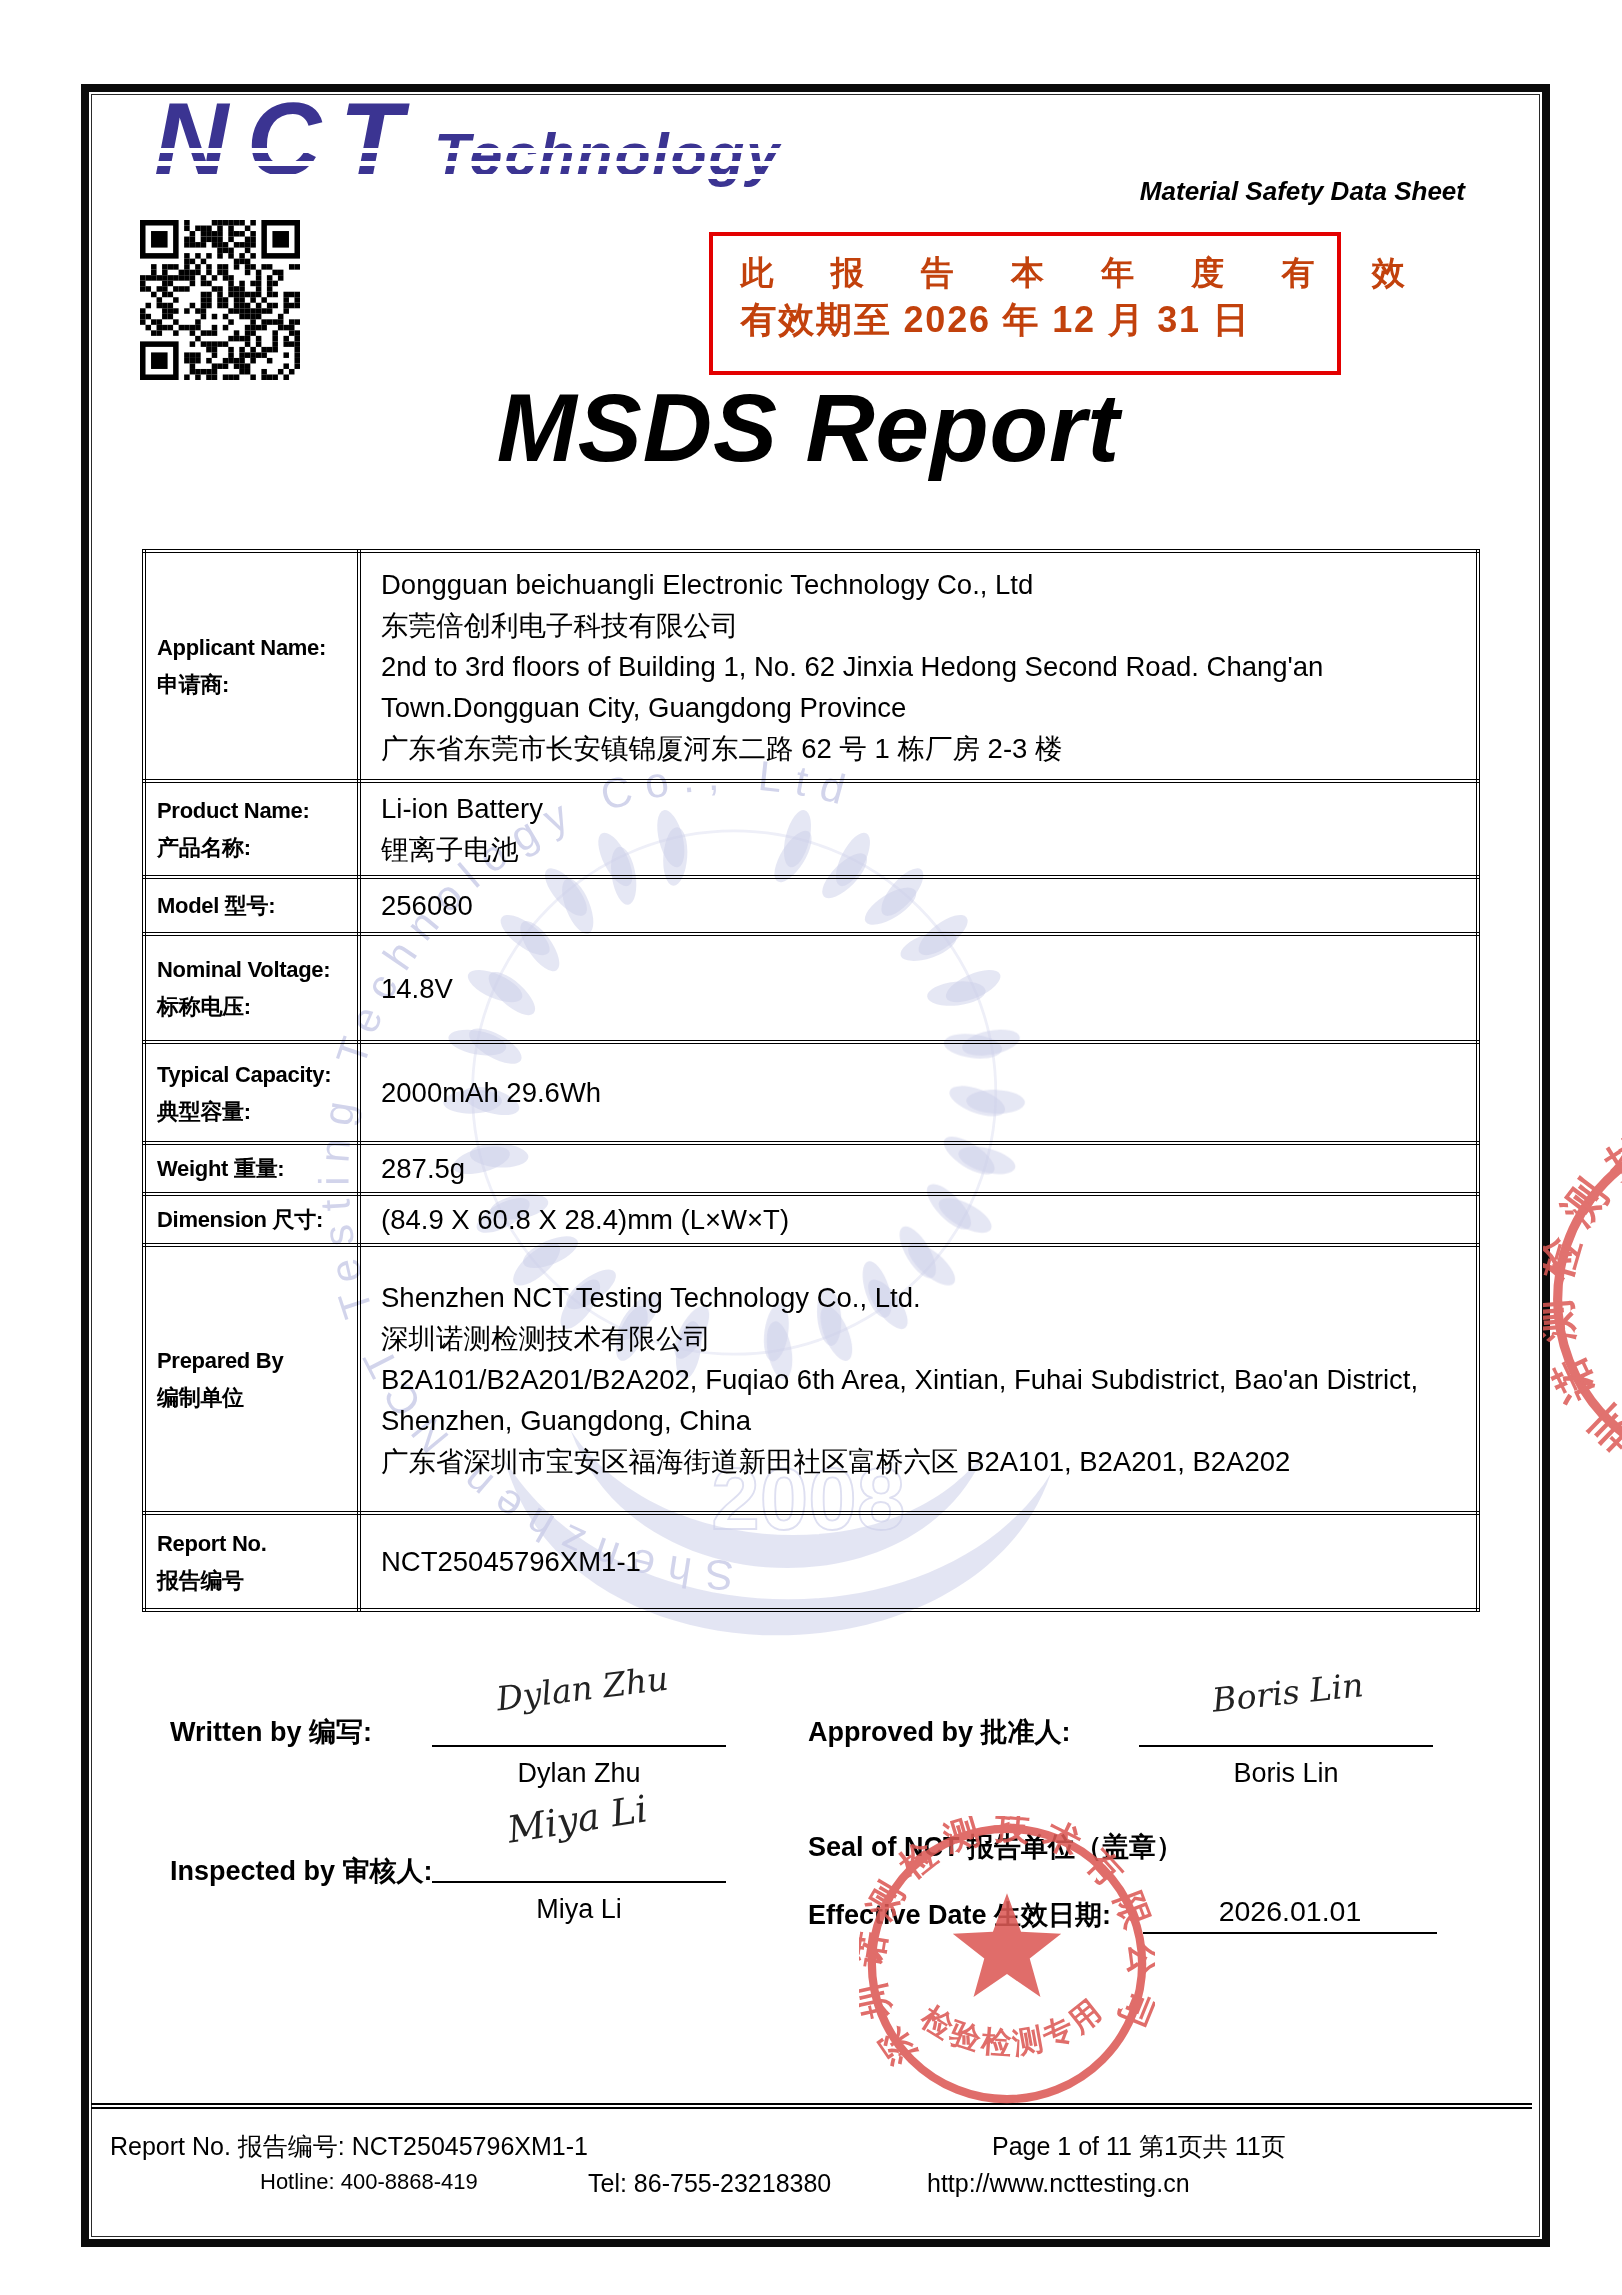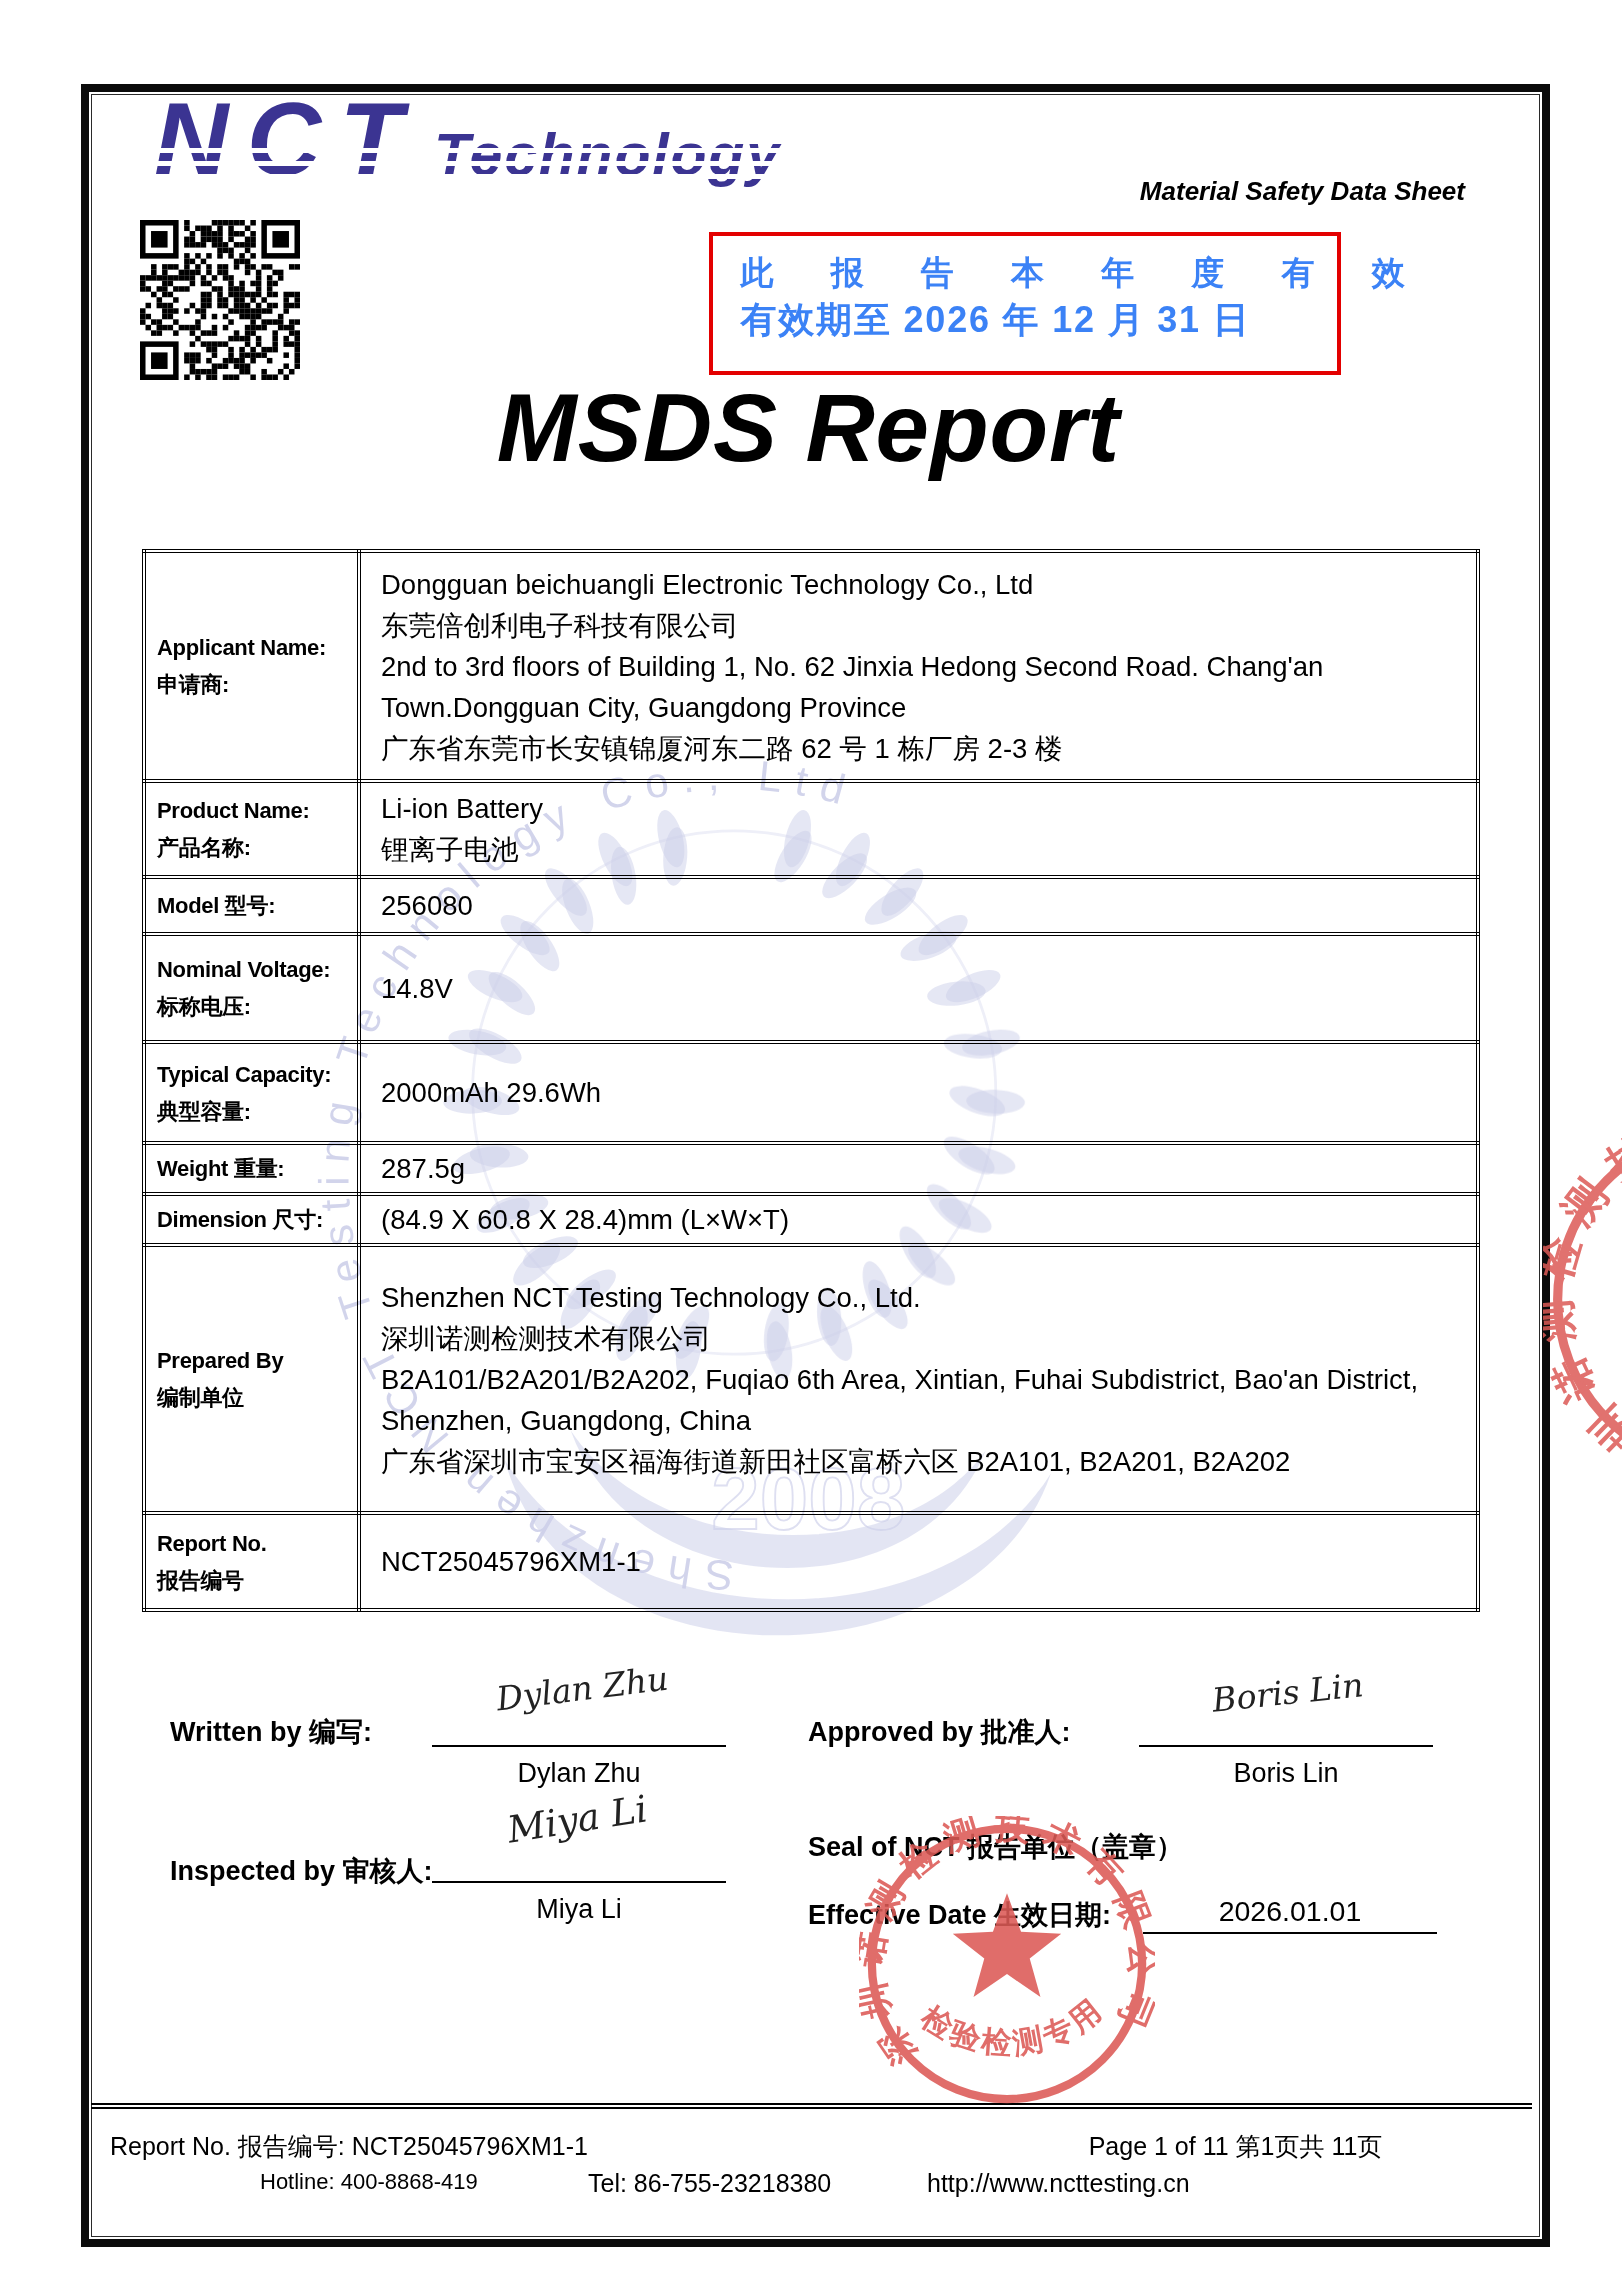--- a/index.html
+++ b/index.html
@@ -13,21 +13,21 @@
   .logo-nct{font-size:103px;font-weight:bold;font-style:italic;letter-spacing:18.4px;line-height:1;}
   .logo-tech{font-size:59px;font-weight:bold;font-style:italic;letter-spacing:1.8px;line-height:1;margin-left:13px;}
   .logo-stripes{position:absolute;left:147px;top:140px;width:744px;height:66px;
     background:repeating-linear-gradient(to bottom,transparent 0 8.3px,#fff 8.3px 13px);pointer-events:none;}
   .msds-label{position:absolute;left:1001px;top:176px;width:464px;text-align:right;
     font-size:26px;font-weight:bold;font-style:italic;}
   
   #qr{position:absolute;left:140px;top:220px;width:160px;height:160px;}
   
   .validity-box{position:absolute;left:709px;top:232px;width:632px;height:143px;
-    border:4.6px solid #e30000;color:#3b82f6;box-sizing:border-box;padding:14.7px 0 0 27.5px;}
+    border:4.6px solid #e30000;color:#c2410c;box-sizing:border-box;padding:14.7px 0 0 27.5px;}
   .validity-l1{font-size:33px;font-weight:bold;letter-spacing:24px;white-space:nowrap;}
   .validity-l2{font-size:36px;font-weight:bold;letter-spacing:1.8px;white-space:nowrap;}
   
   .doc-title{position:absolute;left:83px;top:373px;width:1451px;text-align:center;
     font-size:96px;font-weight:bold;letter-spacing:0.9px;font-style:italic;}
   
   #wm{position:absolute;left:174px;top:505px;z-index:0;}
   
   table.spec{position:absolute;left:142px;top:549px;width:1338px;border-collapse:collapse;
     table-layout:fixed;z-index:2;background:transparent;}
@@ -41,21 +41,21 @@
   .sig-label{position:absolute;font-size:27px;font-weight:bold;z-index:2;}
   .sig-script{position:absolute;font-family:"DejaVu Serif",serif;font-style:italic;font-size:33px;
     color:#222;z-index:2;}
   .sig-line{position:absolute;width:294px;border-bottom:2.8px solid #000;z-index:2;}
   .sig-name{position:absolute;width:294px;text-align:center;font-size:27px;z-index:2;}
   
   .stamp{position:absolute;z-index:5;}
   
   .footer-sep{position:absolute;left:91px;top:2103px;width:1441px;height:0;border-top:6.4px double #000;z-index:2;}
   .footer-line1-left{position:absolute;left:110px;top:2130px;font-size:25px;z-index:2;}
-  .footer-line1-right{position:absolute;left:992px;top:2130px;width:487px;text-align:center;font-size:25px;z-index:2;}
+  .footer-line1-right{position:absolute;left:992px;top:2130px;width:487px;text-align:left;font-size:25px;z-index:2;}
   .footer-hotline{position:absolute;left:260px;top:2169px;font-size:22px;z-index:2;}
   .footer-tel{position:absolute;left:588px;top:2169px;font-size:25px;z-index:2;}
   .footer-url{position:absolute;left:927px;top:2169px;font-size:25px;z-index:2;}
 </style>
 </head>
 <body>
 
 <div id="page">
 
   <div class="page-border">

